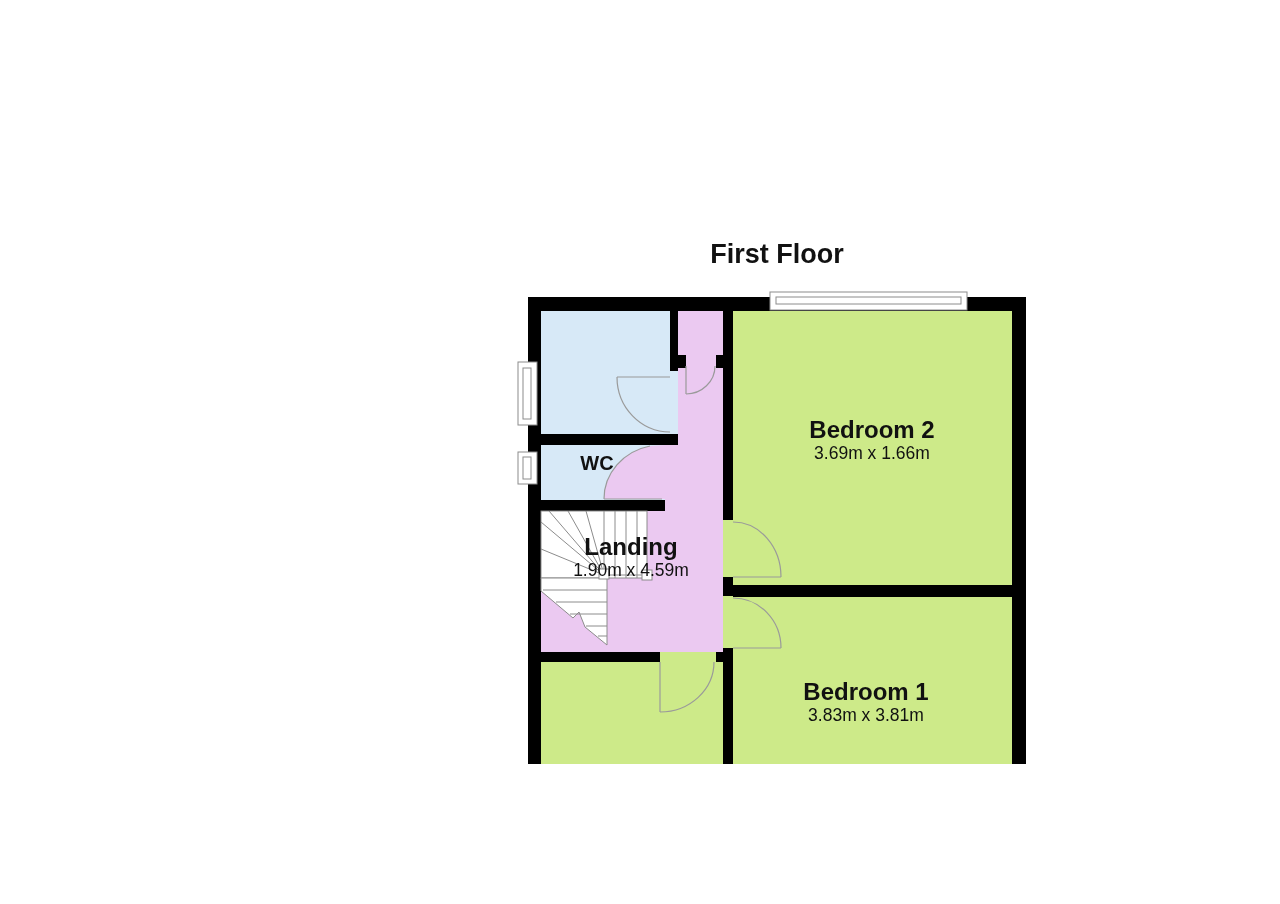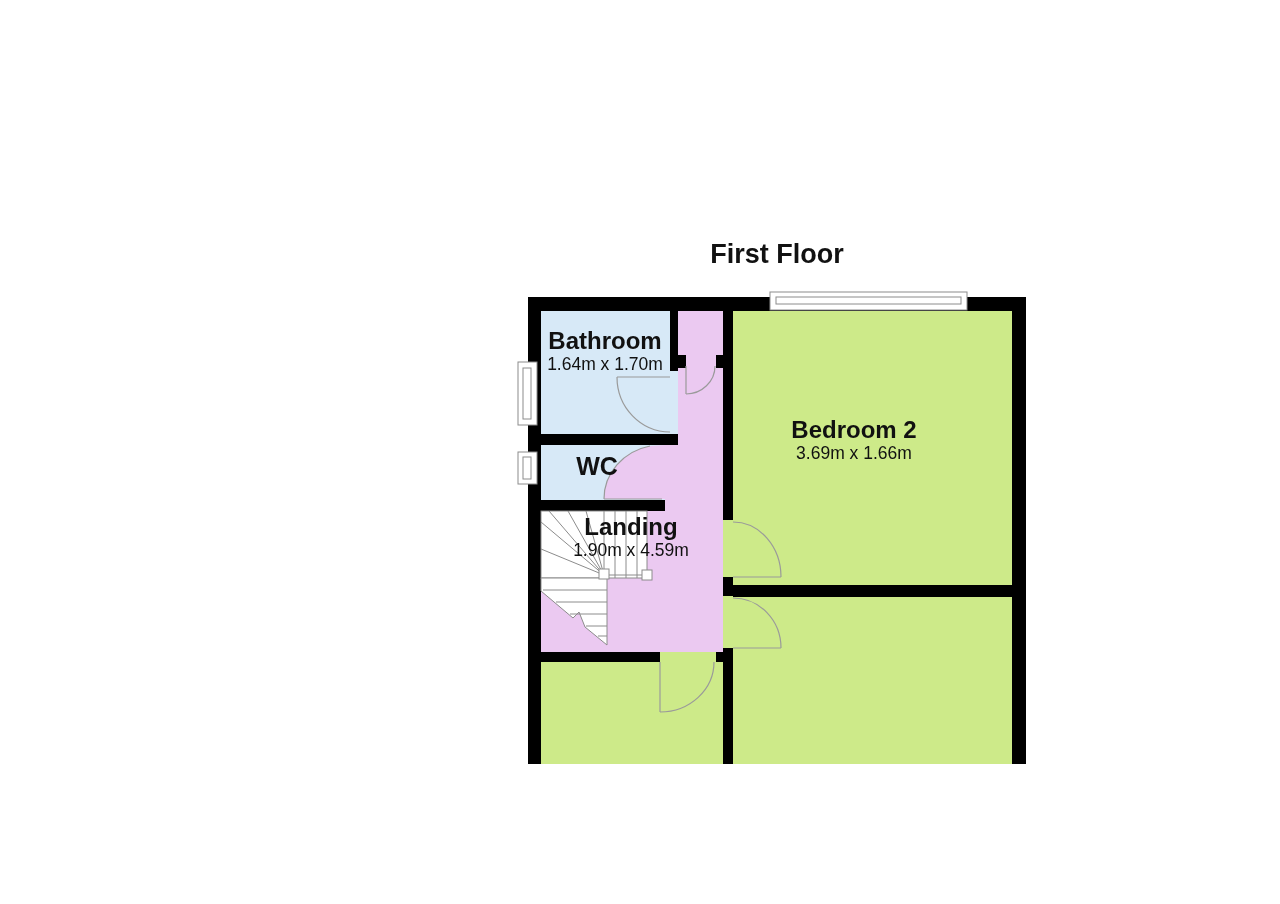--- a/index.html
+++ b/index.html
@@ -11,25 +11,25 @@
   .title {
     position:absolute; left:777px; top:239px; transform:translateX(-50%);
     font-size:27px; font-weight:bold; color:#111; white-space:nowrap;
   }
   .room-label {
     position:absolute; transform:translateX(-50%);
     text-align:center; color:#111; white-space:nowrap; line-height:1.12;
   }
   .room-label .name { font-size:24px; font-weight:bold; display:block; }
   .room-label .dims { font-size:17.5px; display:block; }
-  .room-label.wc .name { font-size:25px; }
+  .room-label.wc .name { font-size:20px; }
   .lbl-bathroom { left:605px; top:328px; }
   .lbl-wc       { left:597px; top:452px; }
-  .lbl-landing  { left:631px; top:514px; }
-  .lbl-bedroom2 { left:854px; top:417px; }
+  .lbl-landing  { left:631px; top:534px; }
+  .lbl-bedroom2 { left:872px; top:417px; }
   .lbl-bedroom1 { left:866px; top:679px; }
   .lbl-bedroom3 { left:631px; top:726px; }
 </style>
 </head>
 <body>
 
 <div class="canvas">
 
   <svg class="plan-svg" width="1280" height="904" viewBox="0 0 1280 904">
 
@@ -124,34 +124,34 @@
       </g>
       <g>
         <rect x="803" y="876" width="165" height="18"></rect>
         <rect x="809" y="881" width="153" height="7"></rect>
       </g>
     </g>
   </svg>
 
   <div class="title">First Floor</div>
 
-  <div class="room-label lbl-bathroom">
-    <span class="name">Bathroom</span>
-    <span class="dims">1.64m x 1.70m</span>
-  </div>
 
   <div class="room-label wc lbl-wc">
     <span class="name">WC</span>
   </div>
 
   <div class="room-label lbl-landing">
     <span class="name">Landing</span>
     <span class="dims">1.90m x 4.59m</span>
   </div>
 
   <div class="room-label lbl-bedroom2">
     <span class="name">Bedroom 2</span>
     <span class="dims">3.69m x 1.66m</span>
   </div>
 
+  <div class="room-label lbl-bedroom1">
+    <span class="name">Bedroom 1</span>
+    <span class="dims">3.83m x 3.81m</span>
+  </div>
 
 
 </div>
 
 </body></html>

